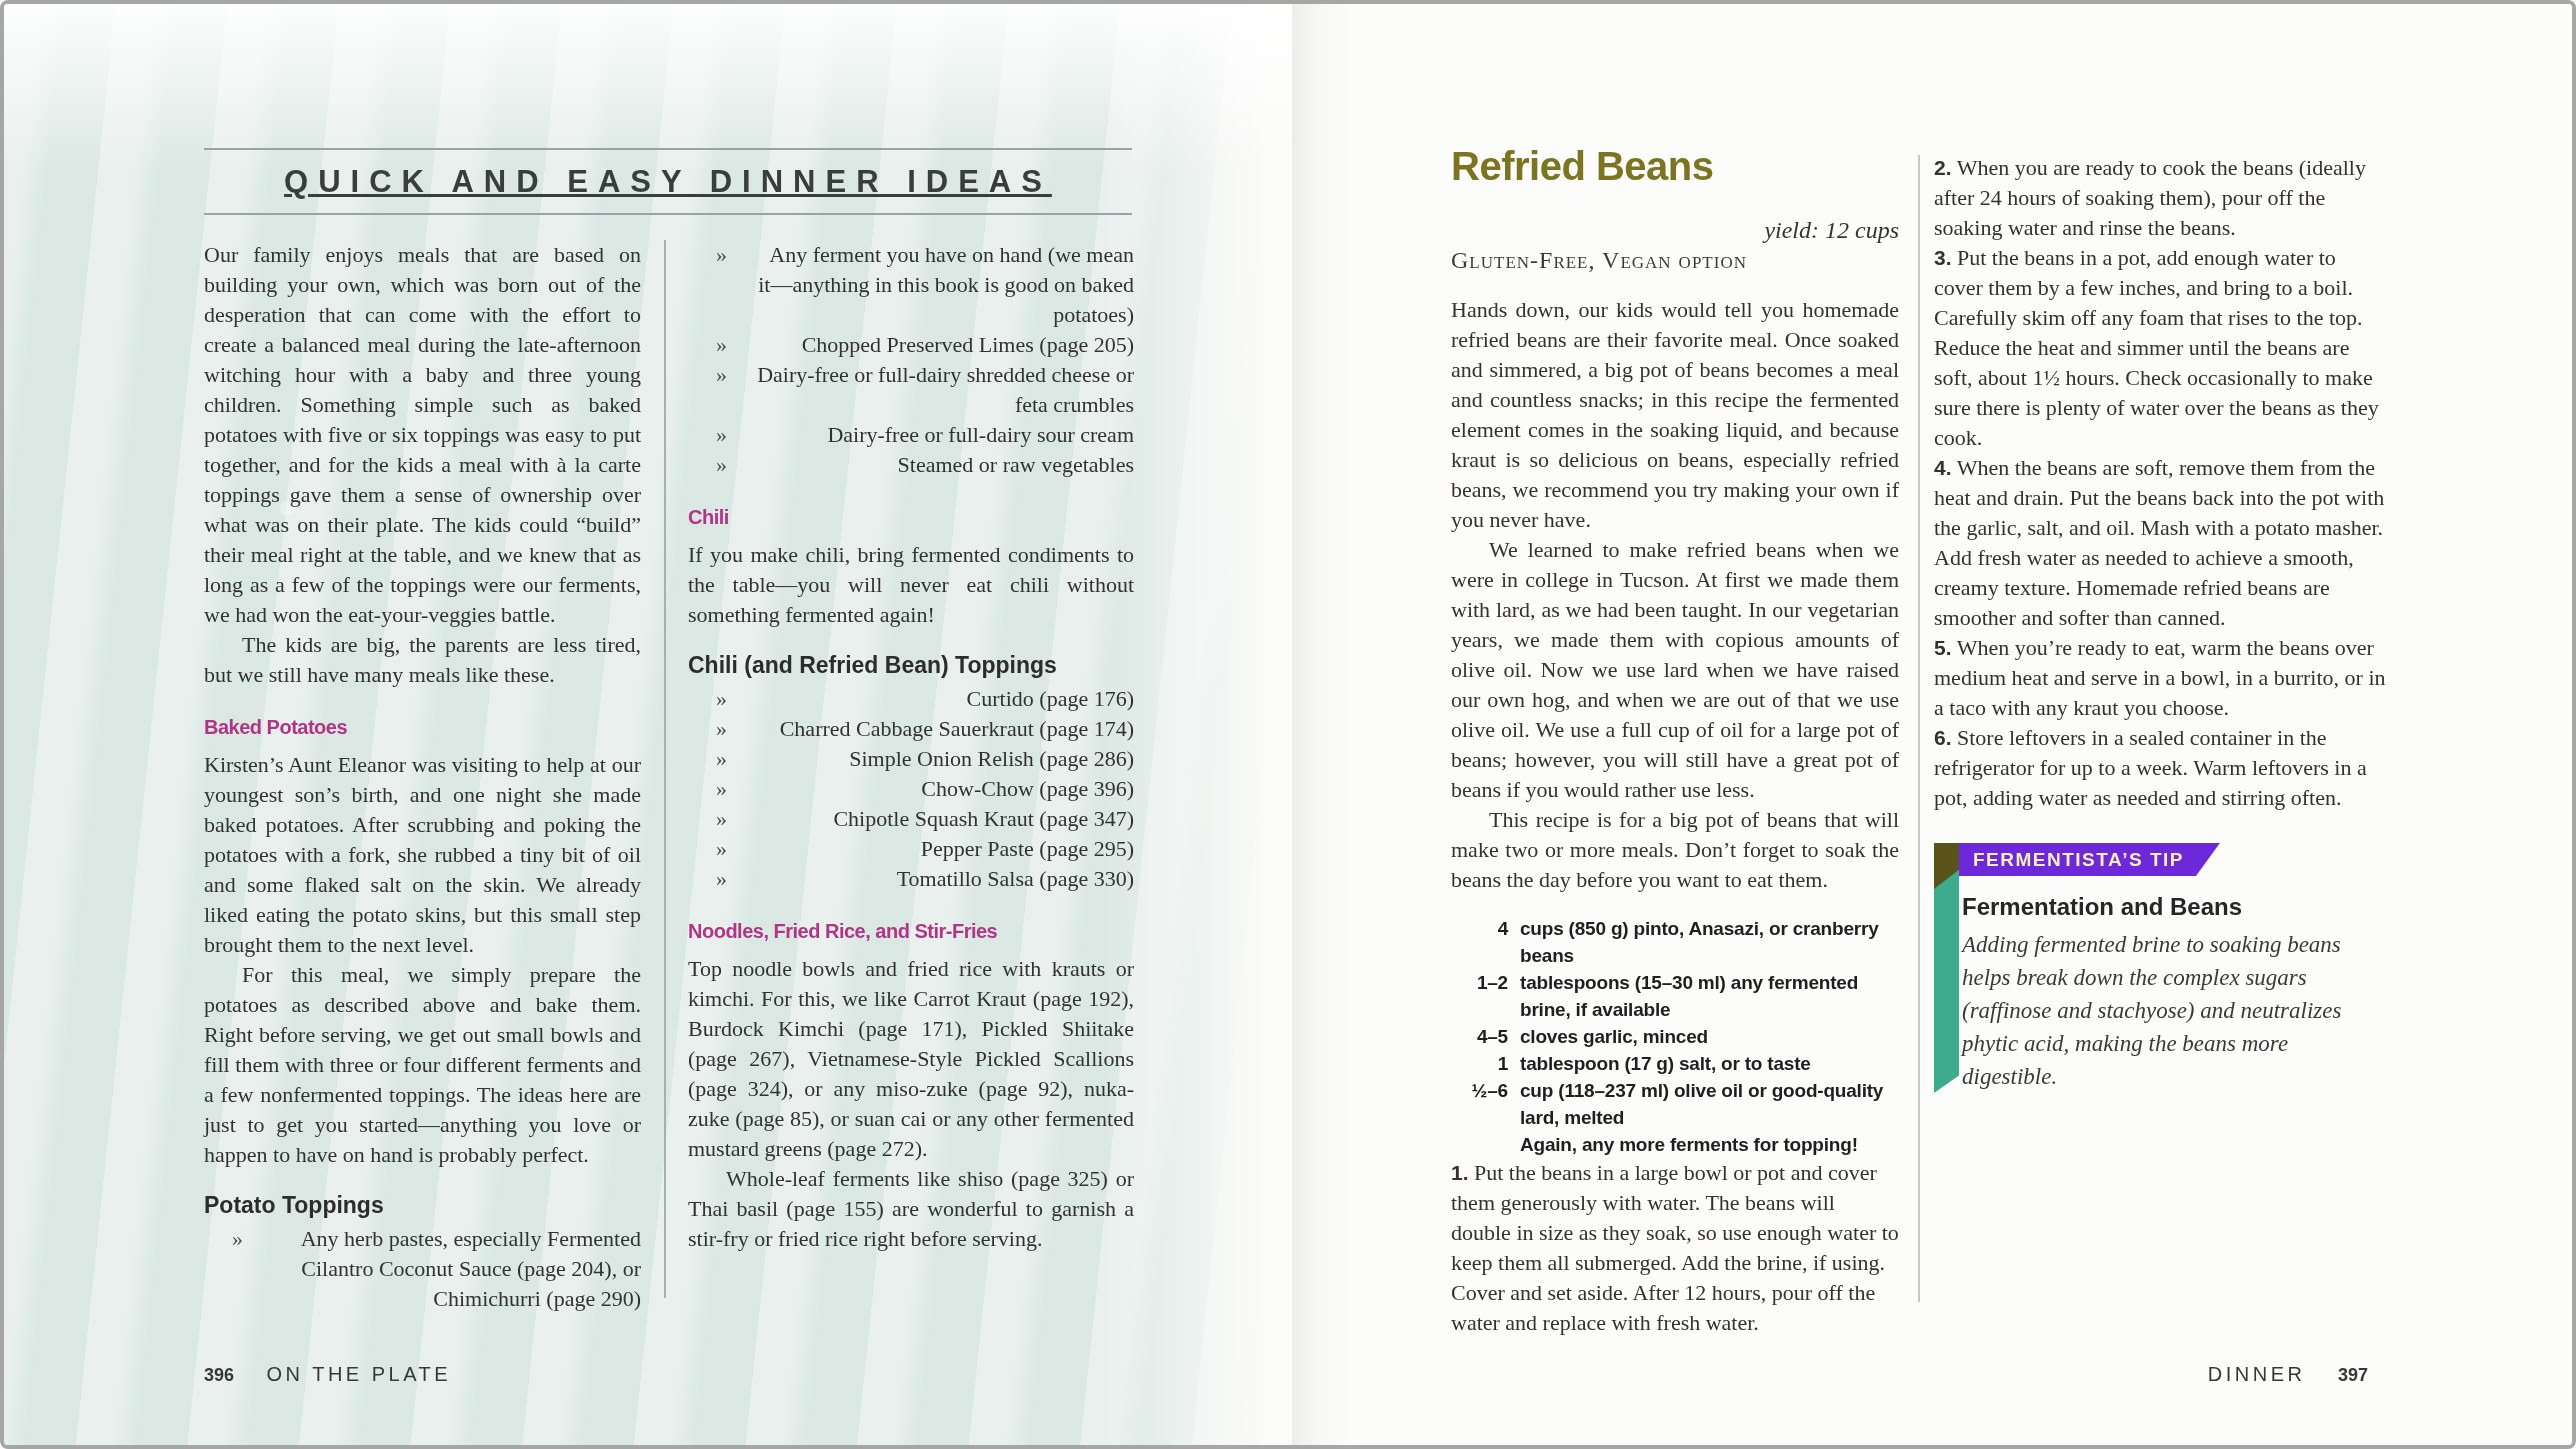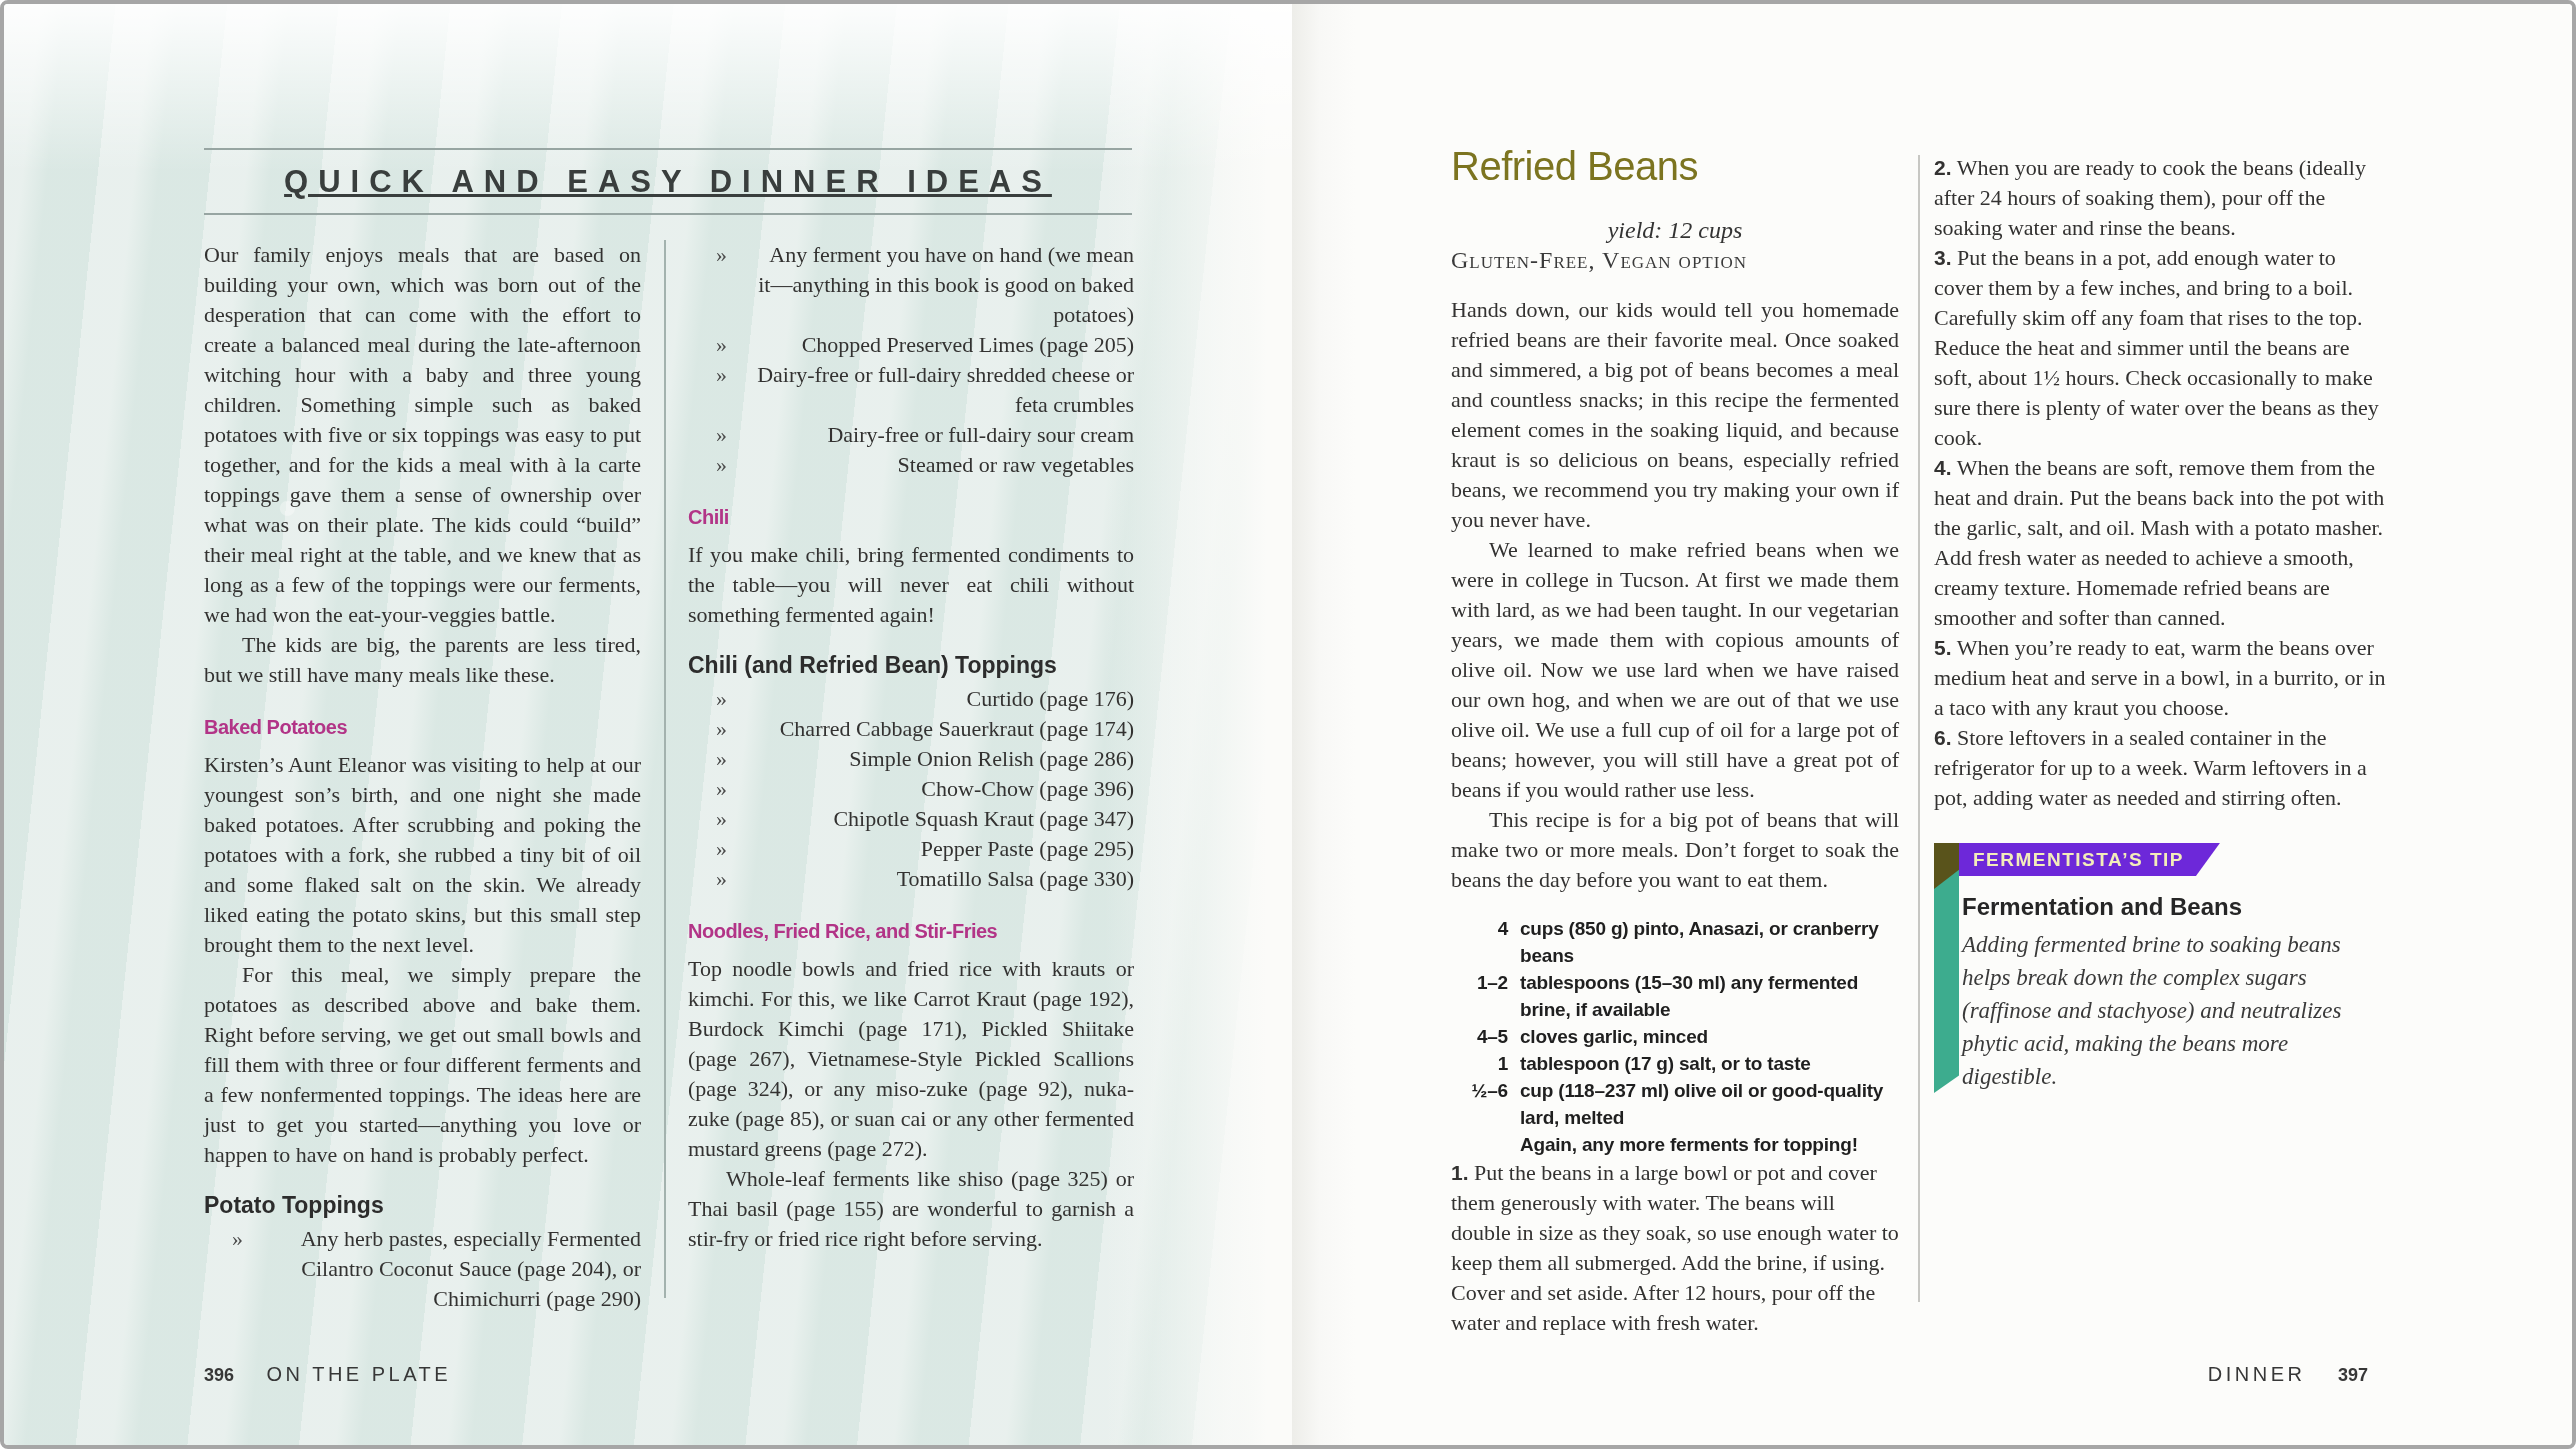--- a/index.html
+++ b/index.html
@@ -46,24 +46,24 @@
     color:#2c2c2c;margin:20px 0 4px;text-align:left;
   }
   ul.blist{list-style:none;margin:0;padding:0;text-align:right;}
   ul.blist li{position:relative;padding-left:65px;margin:0;}
   ul.blist li::before{content:"»";position:absolute;left:28px;top:0;color:#4a4a4a;}
   
   .rcol1{position:absolute;left:1447px;top:147px;width:448px;}
   .rcol2{position:absolute;left:1930px;top:149px;width:452px;}
   .r-rule{position:absolute;left:1914px;top:151px;width:2px;height:1147px;background:#c7c7c3;}
   .recipe-title{
-    font-family:"Liberation Sans",sans-serif;font-weight:400;font-size:40px;
+    font-family:"Liberation Sans",sans-serif;font-weight:700;font-size:40px;
     color:#7c7420;margin:0 0 10px;letter-spacing:-0.5px;text-align:left;
   }
-  .yield-line{font-style:italic;font-size:24px;line-height:30px;color:#333;text-align:center;margin-top:34px;}
+  .yield-line{font-style:italic;font-size:24px;line-height:30px;color:#333;text-align:right;margin-top:34px;}
   .diet-line{font-variant:small-caps;font-size:24px;line-height:30px;letter-spacing:1px;color:#3a3a3a;margin-bottom:20px;text-align:left;}
   .ing-block{margin:20px 0 0;font-family:"Liberation Sans",sans-serif;font-weight:700;
     font-size:19px;line-height:27px;color:#1f1f1f;letter-spacing:-0.2px;}
   .ing-row{display:grid;grid-template-columns:57px 1fr;column-gap:12px;text-align:left;}
   .ing-qty{text-align:right;}
   .step{margin:0 0 22px;font-size:22px;line-height:30px;text-align:left;}
   .step .num{font-family:"Liberation Sans",sans-serif;font-weight:700;font-size:21px;}
   .step1{margin-top:24px;margin-bottom:0;}
   
   .tip{position:relative;margin-top:30px;min-height:248px;}

